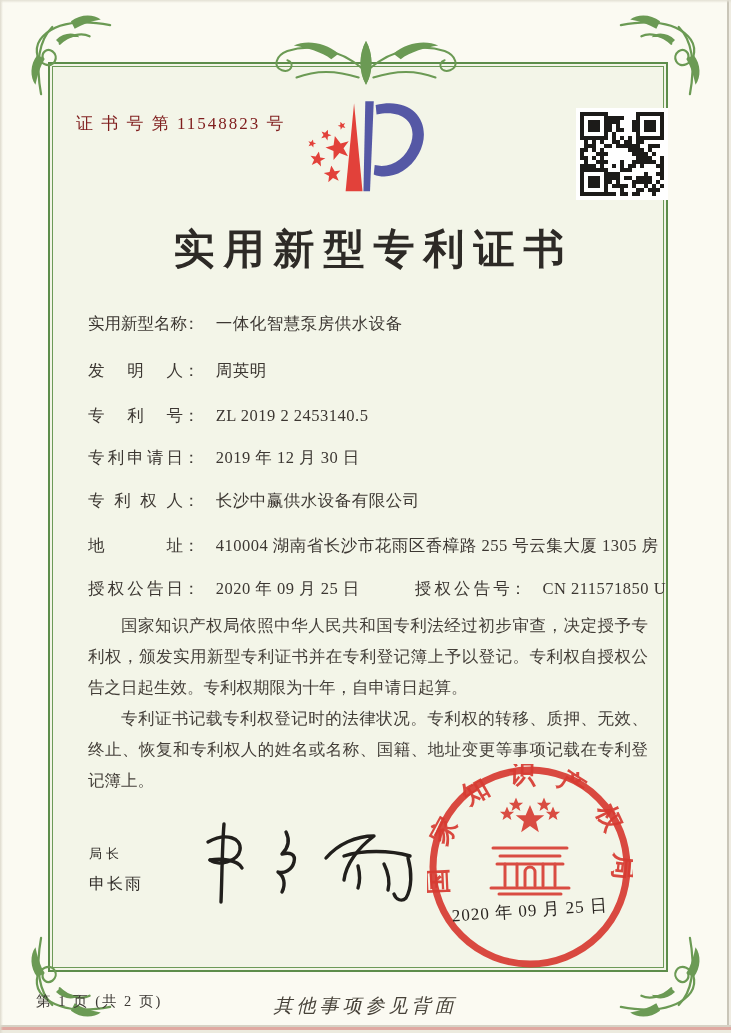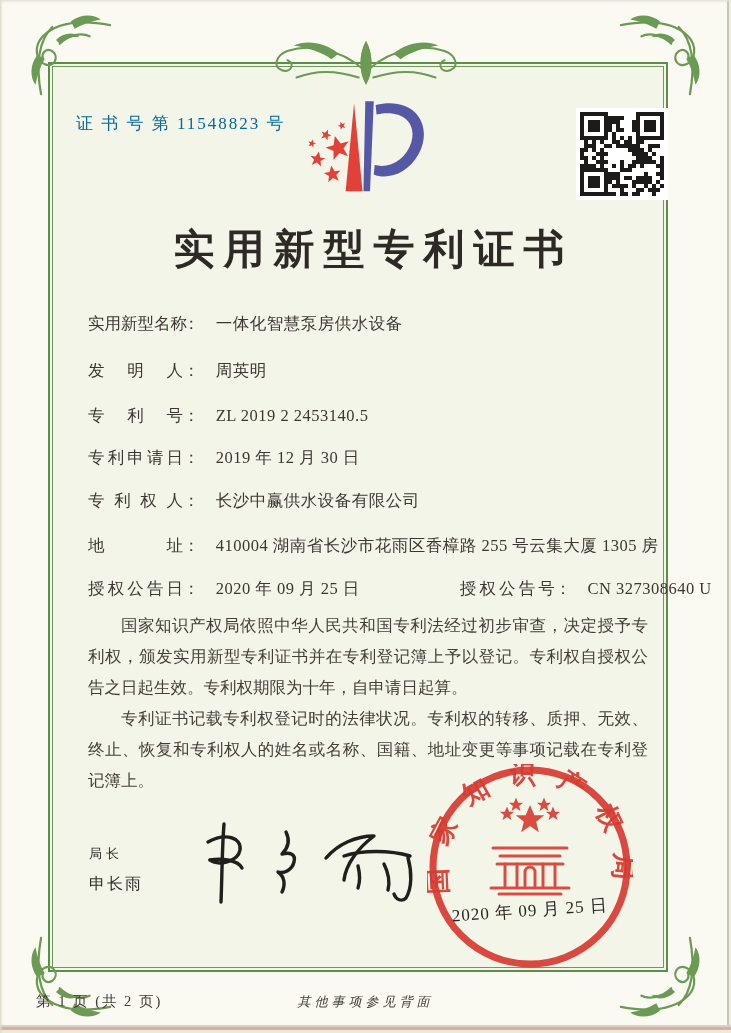--- a/index.html
+++ b/index.html
@@ -25,21 +25,21 @@
   .flourish { position:absolute; width:84px; height:84px; color:#6b9a54; }
   .fl-tl { left:28px; top:12px; }
   .fl-tr { left:619px; top:12px; transform:scaleX(-1); }
   .fl-bl { left:28px; top:936px; transform:scaleY(-1); }
   .fl-br { left:619px; top:936px; transform:scale(-1,-1); }
   .top-ornament { position:absolute; left:246px; top:30px; width:240px; height:64px; color:#6b9a54; }
 
   
   .cert-number {
     position:absolute; left:76px; top:112px;
-    font-size:17px; letter-spacing:2px; color:#0369a1;
+    font-size:17px; letter-spacing:2px; color:#7f1d1d;
   }
   .logo { position:absolute; left:295px; top:98px; width:150px; height:106px; }
   .qr-wrap {
     position:absolute; left:576px; top:108px; width:92px; height:92px;
     background:#ffffff; padding:4px;
   }
   .qr-grid { width:84px; height:84px; display:grid;
     grid-template-columns:repeat(21,4px); grid-template-rows:repeat(21,4px); }
   .qr-grid i { display:block; }
   .qr-grid i.on { background:#1c1b19; }
@@ -54,40 +54,40 @@
   .fields { position:absolute; left:88px; top:0; width:575px; font-size:16.5px; }
   .frow { position:absolute; left:0; white-space:nowrap; }
   .flabel {
     display:inline-block; width:95px; text-align:justify; text-align-last:justify;
     vertical-align:top;
   }
   .fcolon { display:inline-block; }
   .fvalue { display:inline-block; margin-left:12px; letter-spacing:0.5px; }
   .r0{top:313px;} .r1{top:360px;} .r2{top:405px;} .r3{top:447px;} .r4{top:490px;} .r5{top:535px;} .r6{top:578px;}
   .fvalue.wfix { width:195px; }
-  .flabel2 { display:inline-block; width:95px; text-align:justify; text-align-last:justify;margin-left:45px; }
+  .flabel2 { display:inline-block; width:95px; text-align:justify; text-align-last:justify; }
 
   
   .body-text {
     position:absolute; left:88px; top:610px; width:560px;
     font-size:16.5px; line-height:31px; text-align:justify; color:#433e38;
   }
   .body-text p { text-indent:2em; }
 
   
   .sig-title { position:absolute; left:89px; top:845px; font-size:13px; letter-spacing:4px; color:#2f2b27; font-family:Liberation Serif, serif; }
   .sig-name  { position:absolute; left:89px; top:874px; font-size:16px; letter-spacing:2px; color:#2f2b27; font-family:"Liberation Sans","DejaVu Sans",sans-serif; }
   .signature-svg { position:absolute; left:198px; top:818px; width:222px; height:92px; }
 
   
   .seal-svg { position:absolute; left:427px; top:764px; width:206px; height:206px; }
 
   
   .page-info { position:absolute; left:0; top:992px; width:100%; text-align:left; font-size:14.5px; letter-spacing:2px; color:#3c3834;margin-left:36px; }
-  .back-note { position:absolute; left:0; top:993px; width:100%; text-align:center; font-size:13px; font-style:italic; letter-spacing:4px; color:#474239; }
+  .back-note { position:absolute; left:0; top:993px; width:100%; text-align:center; font-size:19px; font-style:italic; letter-spacing:4px; color:#474239; }
 
   
   .edge-right  { position:absolute; right:0; top:0; width:7px; height:100%;
     background:linear-gradient(to left,#efece2 0 2px,#c9c5b8 2px 4px,rgba(201,197,184,0) 4px); }
   .edge-bottom { position:absolute; left:0; bottom:0; width:100%; height:18px;
     background:linear-gradient(to top,#eceade 0 3px,#e0a9a2 3px 6px,#d6d2c5 6px 8px,rgba(214,210,197,0) 8px); }
   .edge-left   { position:absolute; left:0; top:0; width:3px; height:100%; background:linear-gradient(to right,#dedacd,rgba(222,218,205,0)); }
   .edge-top    { position:absolute; left:0; top:0; width:100%; height:3px; background:linear-gradient(to bottom,#e3e0d4,rgba(227,224,212,0)); }
 </style>
 </head>
@@ -627,21 +627,21 @@
       <span class="fvalue">长沙中赢供水设备有限公司</span>
     </div>
     <div class="frow r5">
       <span class="flabel">地址</span><span class="fcolon">：</span>
       <span class="fvalue">410004 湖南省长沙市花雨区香樟路 255 号云集大厦 1305 房</span>
     </div>
     <div class="frow r6">
       <span class="flabel">授权公告日</span><span class="fcolon">：</span>
       <span class="fvalue wfix">2020 年 09 月 25 日</span>
       <span class="flabel2">授权公告号</span><span class="fcolon">：</span>
-      <span class="fvalue">CN 327308640 U</span>
+      <span class="fvalue">CN 211571850 U</span>
     </div>
   </div>
 
   <div class="body-text">
     <p>国家知识产权局依照中华人民共和国专利法经过初步审查，决定授予专利权，颁发实用新型专利证书并在专利登记簿上予以登记。专利权自授权公告之日起生效。专利权期限为十年，自申请日起算。</p>
     <p>专利证书记载专利权登记时的法律状况。专利权的转移、质押、无效、终止、恢复和专利权人的姓名或名称、国籍、地址变更等事项记载在专利登记簿上。</p>
   </div>
 
   <div class="sig-title">局长</div>
   <div class="sig-name">申长雨</div>

